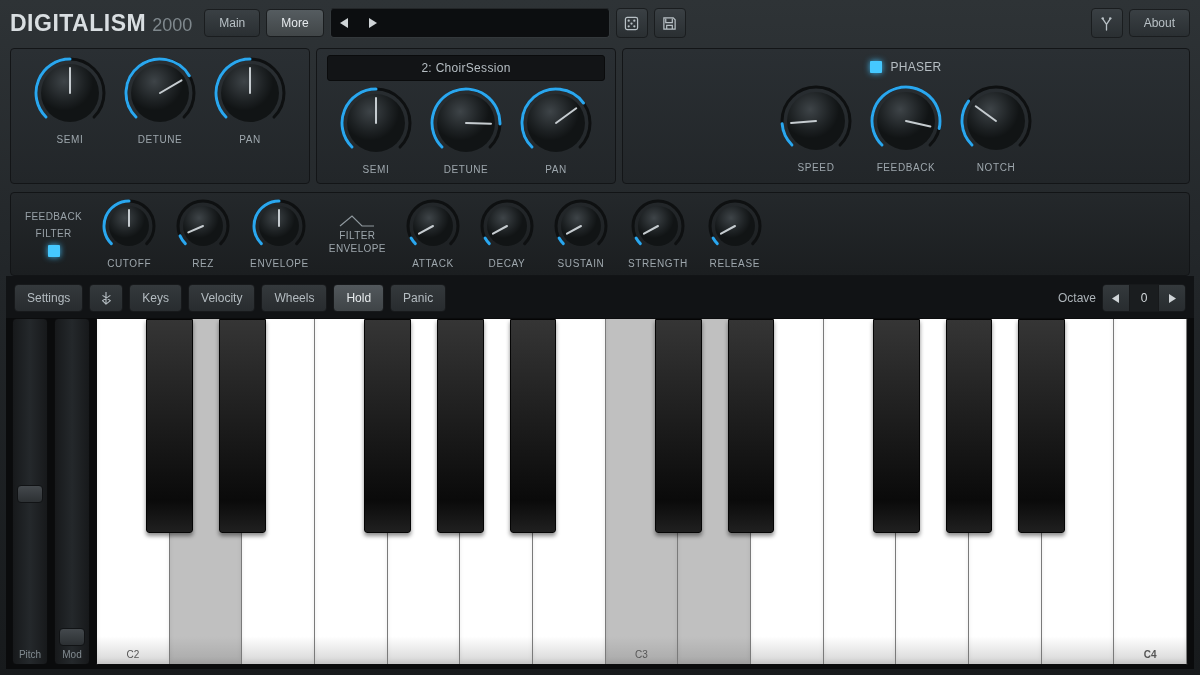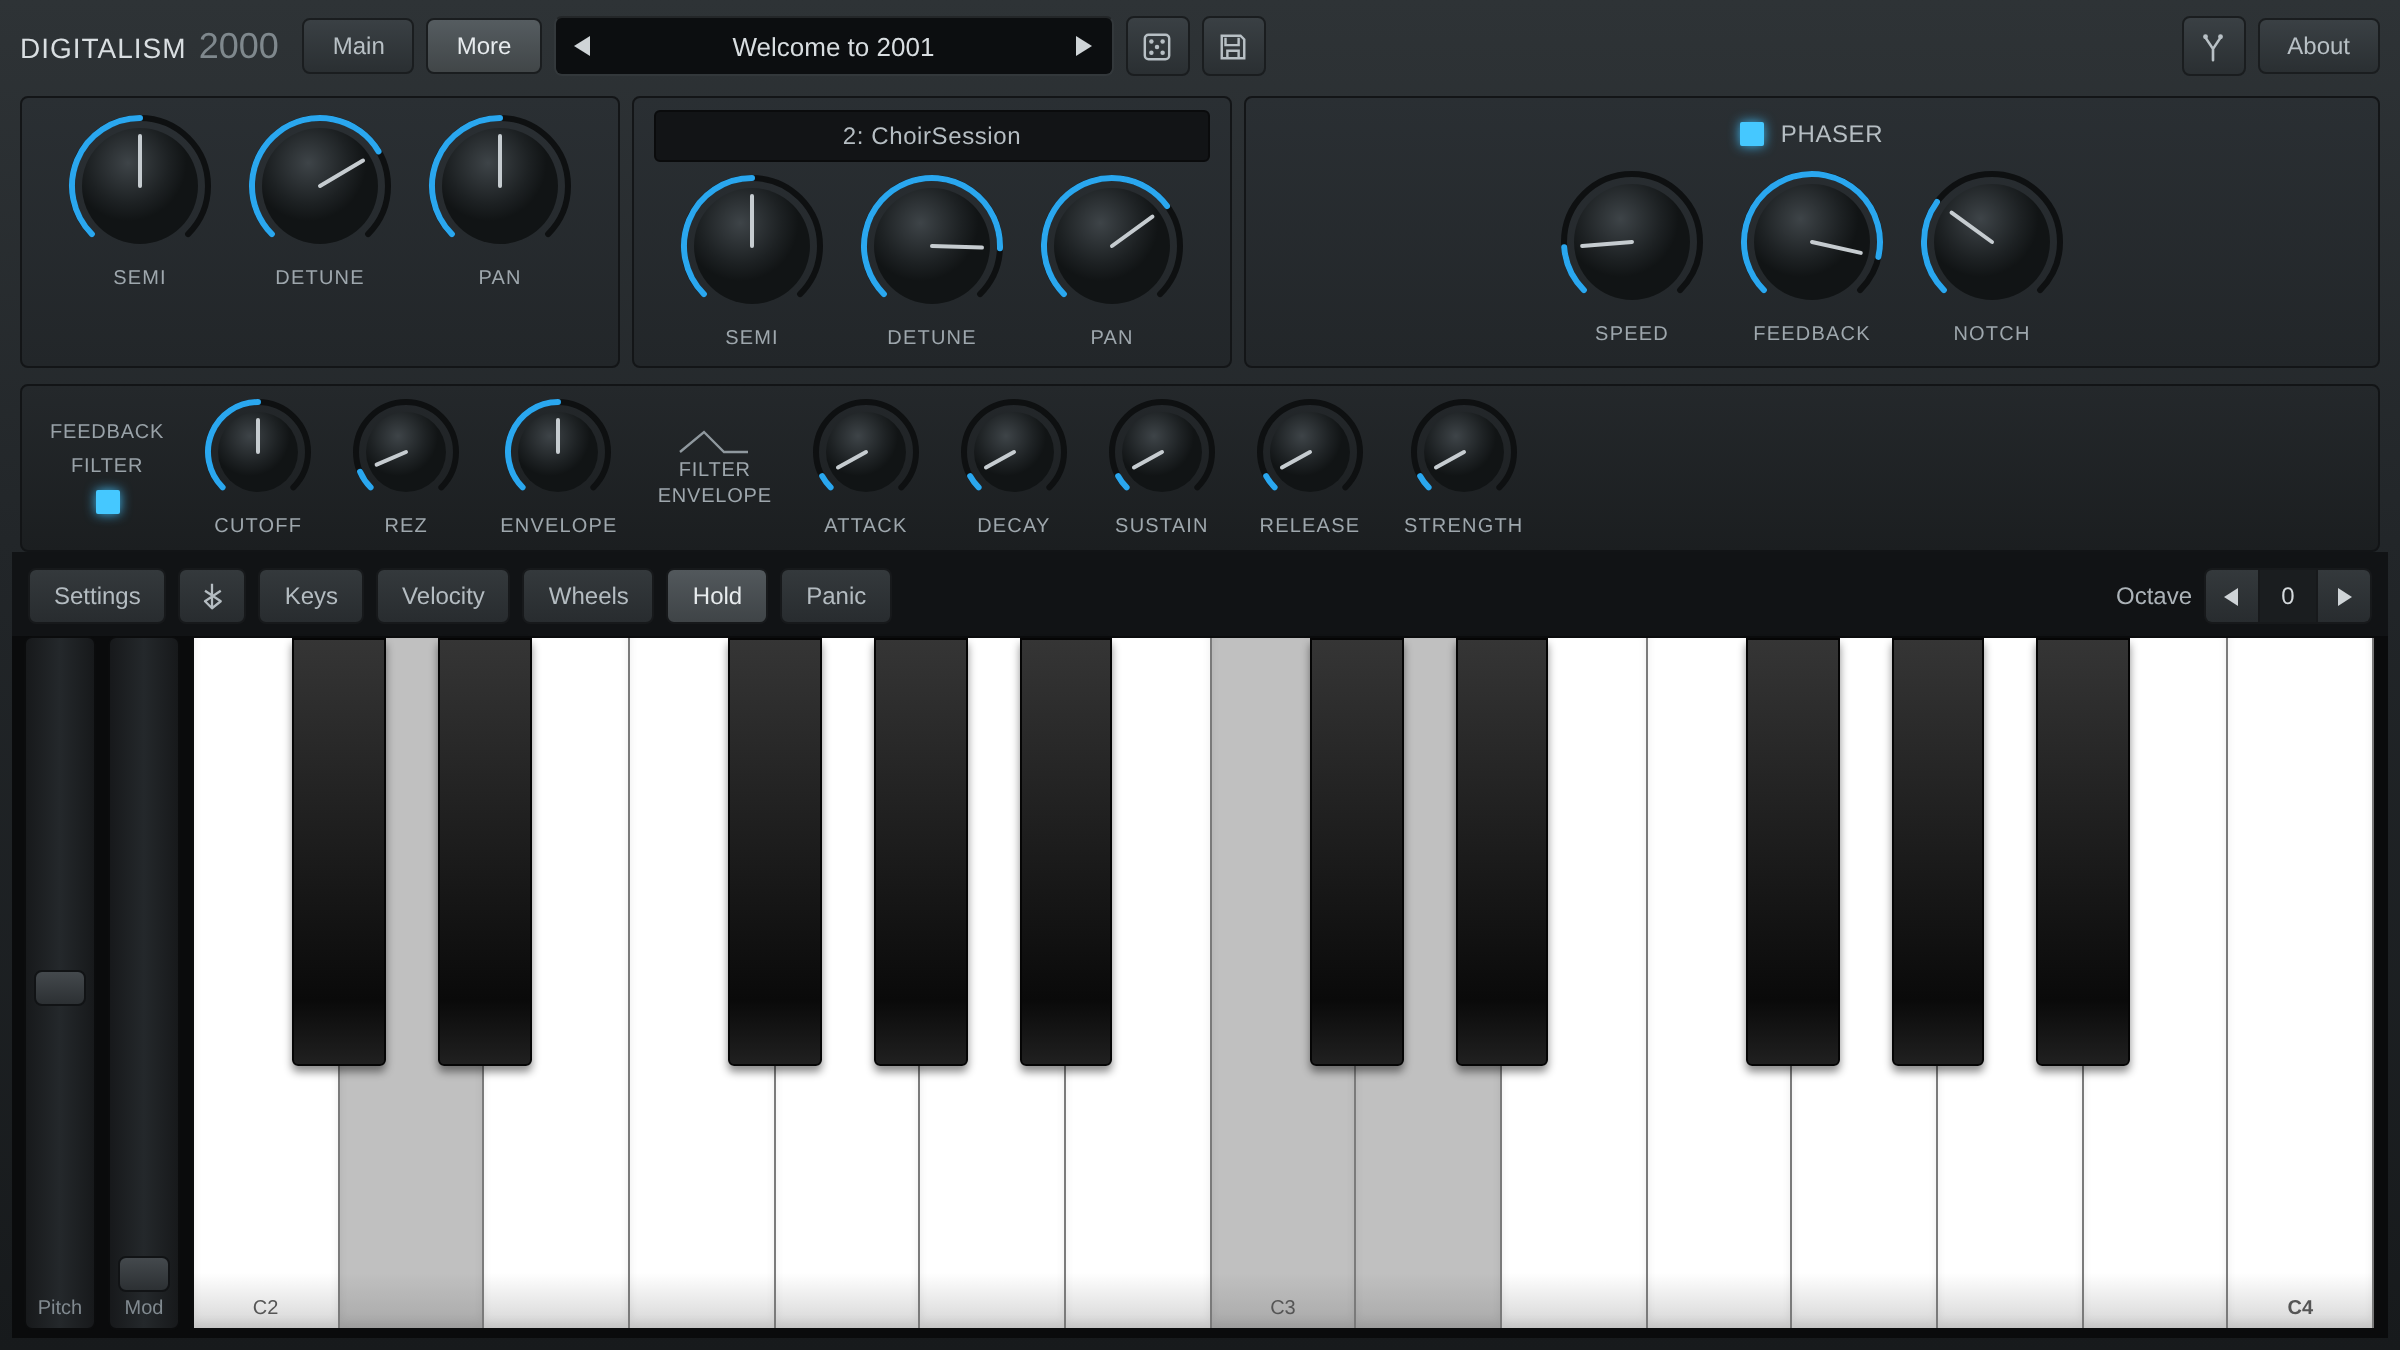--- a/index.html
+++ b/index.html
@@ -2,21 +2,21 @@
 <html><head>
 <meta charset="utf-8">
 <style>
 *{box-sizing:border-box;margin:0;padding:0;font-family:"Helvetica Neue",Arial,sans-serif;-webkit-font-smoothing:antialiased}
 body{background:#050505;width:1200px;height:675px;overflow:hidden;color:#99a2a8;font-size:12px;user-select:none}
 .app{width:1200px;height:675px;background:linear-gradient(#2e3336,#222629 40%,#171a1c);display:flex;flex-direction:column;padding:6px}
 
 
 .header{display:flex;align-items:center;gap:6px;padding:2px 4px 10px 4px}
 .logo{display:flex;align-items:baseline;gap:6px;margin-right:6px}
-.logo-a{font-weight:400;letter-spacing:.5px;font-size:14px;color:#d9dee1}
+.logo-a{font-weight:700;letter-spacing:.5px;font-size:23px;color:#d9dee1}
 .logo-b{font-weight:300;font-size:18px;color:#7f888d}
 .hbtn{background:linear-gradient(#3a4044,#2a2f32);border:1px solid #1a1d1f;border-radius:4px;padding:6px 14px;color:#b8c0c5;font-size:12px;cursor:pointer;min-width:52px;text-align:center}
 .hbtn.active{background:linear-gradient(#555c60,#414648);color:#e6eaed}
 .preset{flex:0 0 auto;display:flex;align-items:center;background:#0c0e10;border:1px solid #33383b;border-top-color:#232628;border-radius:4px;height:30px;min-width:280px}
 .preset .arrow{width:28px;display:flex;align-items:center;justify-content:center;cursor:pointer;color:#cfd4d7}
 .preset .name{flex:1;text-align:center;color:#d8dde0;font-size:13px}
 .iconbtn{width:32px;height:30px;background:linear-gradient(#3a4044,#2a2f32);border:1px solid #1a1d1f;border-radius:4px;display:flex;align-items:center;justify-content:center;cursor:pointer}
 .iconbtn svg{width:15px;height:15px;fill:#b8c0c5}
 .spacer{flex:1}
 
@@ -75,21 +75,20 @@
       <span class="logo-b">2000</span>
     </div>
     <div class="hbtn">Main</div>
     <div class="hbtn active">More</div>
     <div class="preset">
       <div class="arrow">
         <svg width="9" height="10" viewBox="0 0 9 10">
             <path d="M8 0v10L0 5z" fill="#cfd4d7"></path>
           </svg>
       </div>
-      <div class="name">Welcome to 2001</div>
       <div class="arrow">
         <svg width="9" height="10" viewBox="0 0 9 10">
             <path d="M1 0v10l8-5z" fill="#cfd4d7"></path>
           </svg>
       </div>
     </div>
     <div class="iconbtn">
       <svg viewBox="0 0 16 16">
           <rect x="1.5" y="1.5" width="13" height="13" rx="2" fill="none" stroke="#b8c0c5" stroke-width="1.3"></rect>
           <circle cx="5" cy="5" r="1.2"></circle>
@@ -395,37 +394,37 @@
             <radialGradient id="kg54" cx="40%" cy="30%">
               <stop offset="0%" stop-color="#3e4448"></stop>
               <stop offset="70%" stop-color="#1d2123"></stop>
               <stop offset="100%" stop-color="#111415"></stop>
             </radialGradient>
           </defs>
           <path d="M 9.322330470336315 44.67766952966369 A 25 25 0 1 1 44.67766952966371 44.67766952966367" stroke="#0e1011" stroke-width="3" fill="none" stroke-linecap="round"></path>
           <path d="M 9.322330470336315 44.67766952966369 A 25 25 0 0 1 5.092332998903416 39.04384185254289" stroke="#2aa7ef" stroke-width="3" fill="none" stroke-linecap="round"></path>
           <line x1="27" y1="27" x2="12.979093119298186" y2="34.70805878562745" stroke="#c6ccd0" stroke-width="2" stroke-linecap="round"></line>
         </svg>
-        <div class="klabel">RELEASE</div>
+        <div class="klabel">STRENGTH</div>
       </div>
     <div class="knob">
         <svg class="k" width="54" height="54" viewBox="0 0 54 54">
           <circle cx="27" cy="27" r="20" fill="url(#kg54)"></circle>
           <defs>
             <radialGradient id="kg54" cx="40%" cy="30%">
               <stop offset="0%" stop-color="#3e4448"></stop>
               <stop offset="70%" stop-color="#1d2123"></stop>
               <stop offset="100%" stop-color="#111415"></stop>
             </radialGradient>
           </defs>
           <path d="M 9.322330470336315 44.67766952966369 A 25 25 0 1 1 44.67766952966371 44.67766952966367" stroke="#0e1011" stroke-width="3" fill="none" stroke-linecap="round"></path>
           <path d="M 9.322330470336315 44.67766952966369 A 25 25 0 0 1 5.092332998903416 39.04384185254289" stroke="#2aa7ef" stroke-width="3" fill="none" stroke-linecap="round"></path>
           <line x1="27" y1="27" x2="12.979093119298186" y2="34.70805878562745" stroke="#c6ccd0" stroke-width="2" stroke-linecap="round"></line>
         </svg>
-        <div class="klabel">STRENGTH</div>
+        <div class="klabel">RELEASE</div>
       </div>
   </div>
 
   <div class="keytool">
     <div class="kbtn">Settings</div>
     <div class="kbtn icon">
       <svg viewBox="0 0 16 16">
           <path d="M8 1v14l5-4-9-6m9-0L4 11l4 4" fill="none" stroke="#b4bcc1" stroke-width="1.3" stroke-linejoin="round"></path>
         </svg>
     </div>

